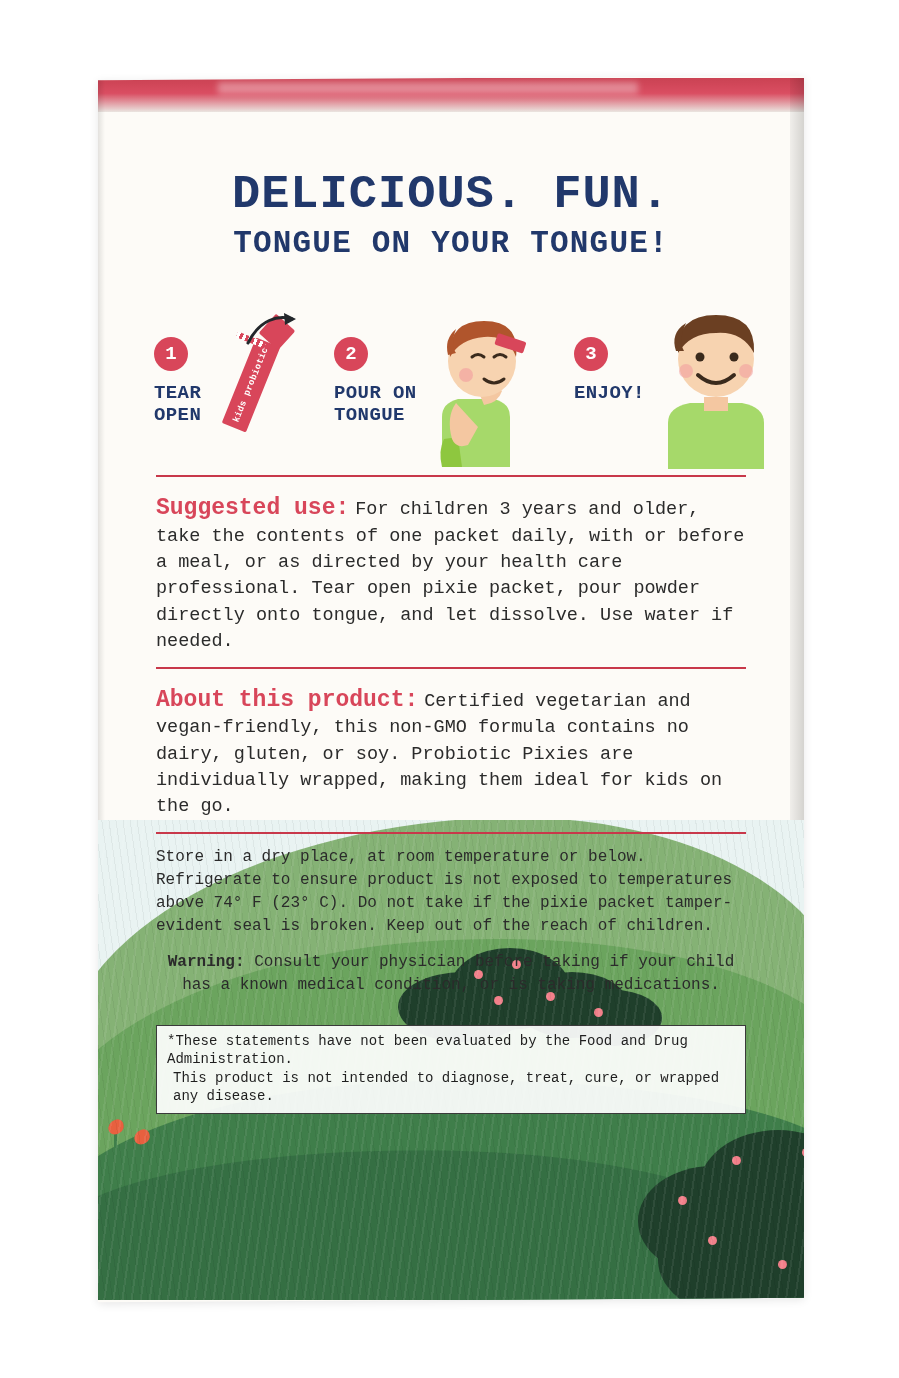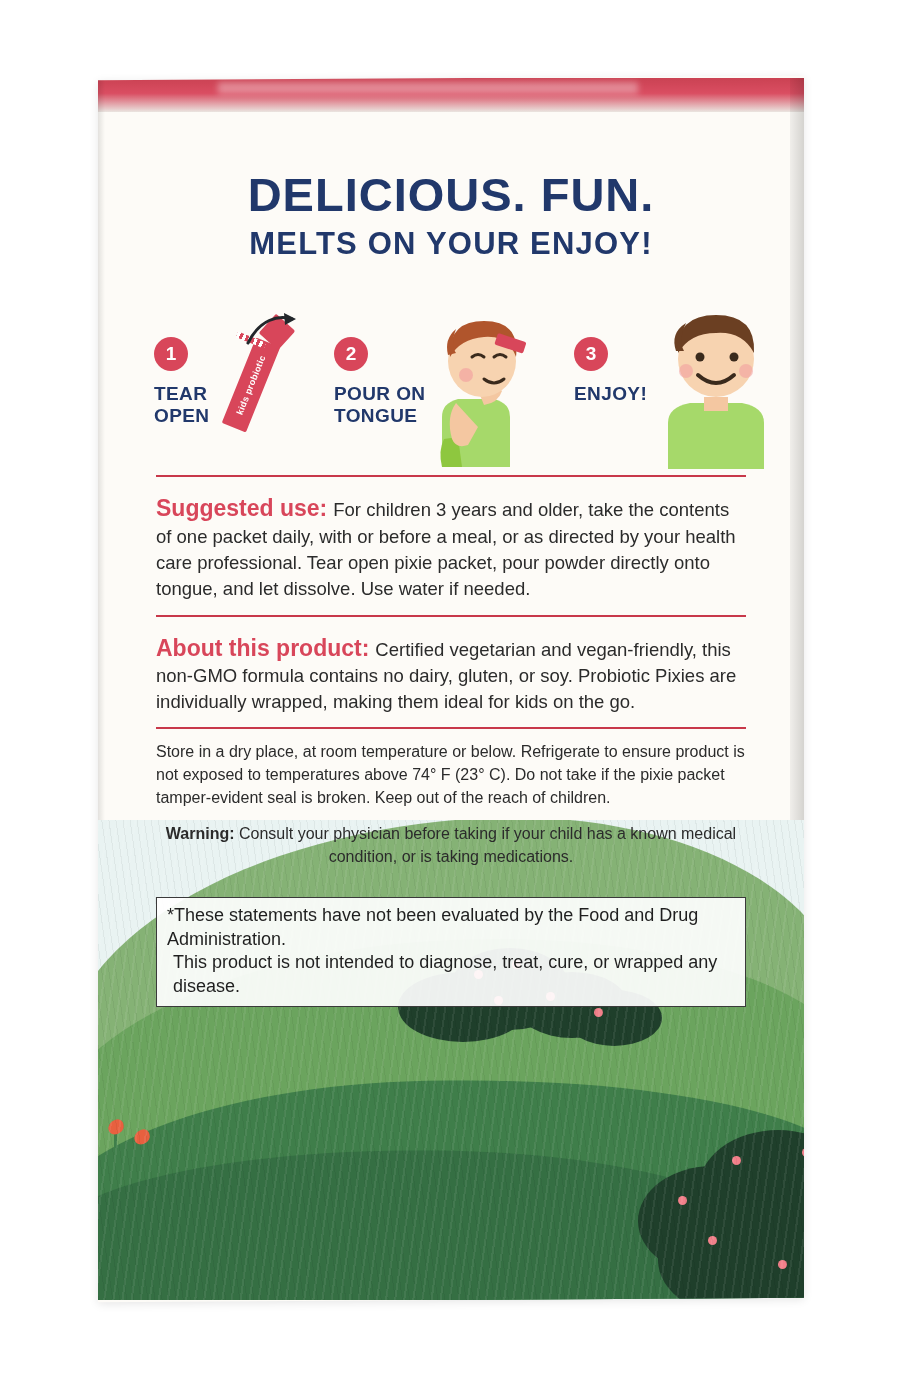--- a/index.html
+++ b/index.html
@@ -31,20 +31,21 @@
     height: 1222px;
     background: #fdfbf7;
     box-shadow: 0 2px 10px rgba(0,0,0,0.10);
     overflow: hidden;
     transform: skewY(-0.35deg);
   }
   .box-inner {
     position: absolute;
     inset: 0;
     transform: skewY(0.35deg);
+    font-family: Liberation Mono, monospace;
   }
 
   
   .top-edge {
     position: absolute;
     left: 0;
     top: 0;
     width: 100%;
     height: 34px;
     background: linear-gradient(180deg, #c8384a 0%, #d8455a 45%, #e9e4df 100%);
@@ -351,21 +352,21 @@
   }
   .warn-label {
     font-weight: bold;
   }
   .small-sect { padding-top: 12px; }
   .disclaimer {
     margin: 16px 58px 0 58px;
     border: 1.5px solid #3a3a3a;
     background: rgba(255,255,255,0.92);
     padding: 6px 10px 7px 10px;
-    font-size: 18px;
+    font-size: 14px;
     line-height: 1.32;
     color: #1f1f1f;
   }
 </style>
 </head>
 <body>
 
 <div id="stage">
 
   <div class="box">
@@ -423,21 +424,21 @@
         <span class="flower-stem" style="left:42px; bottom:142px;"></span>
         <span class="flower" style="left:36px; bottom:156px;"></span>
 
         <div class="grass-texture"></div>
       </div>
 
       <div class="content">
 
         <div class="headline">
           <span class="l1">DELICIOUS. FUN.</span>
-          <span class="l2">MELTS ON YOUR ENJOY!</span>
+          <span class="l2">TONGUE ON YOUR TONGUE!</span>
         </div>
 
         <div class="steps">
 
           <div class="step step1">
             <div class="num">1</div>
             <div class="step-label">
               <div>TEAR</div>
               <div>OPEN</div>
             </div>

